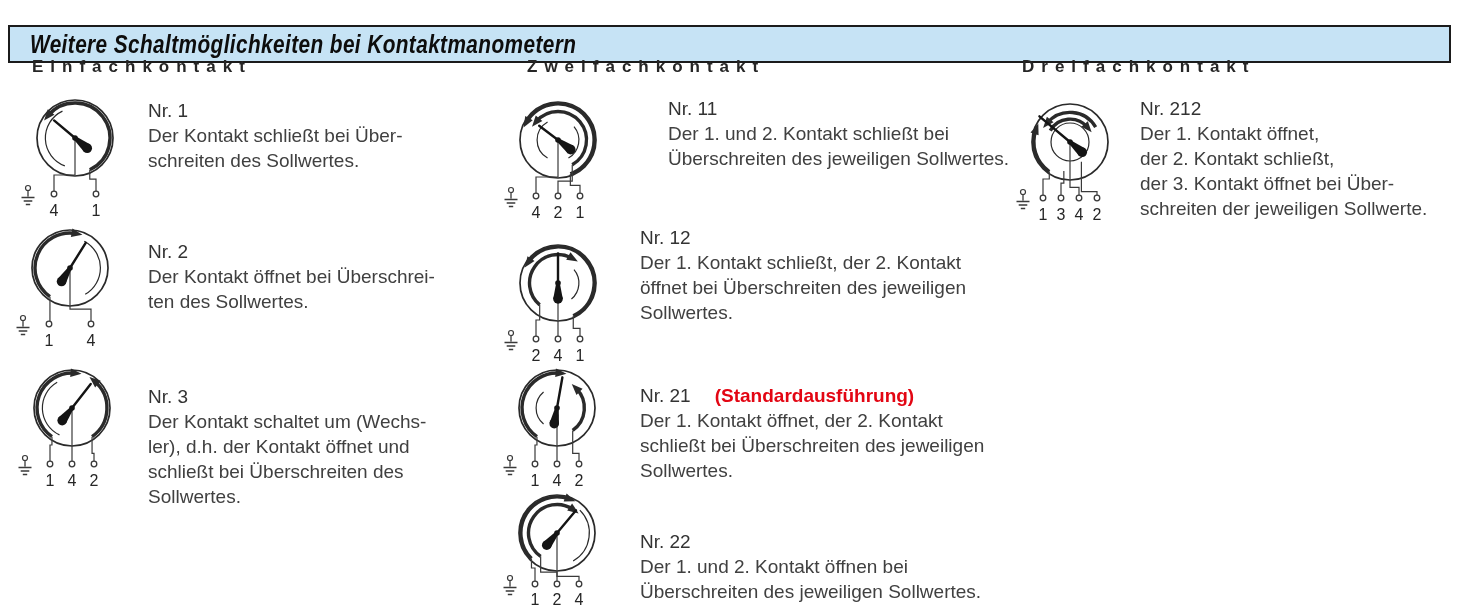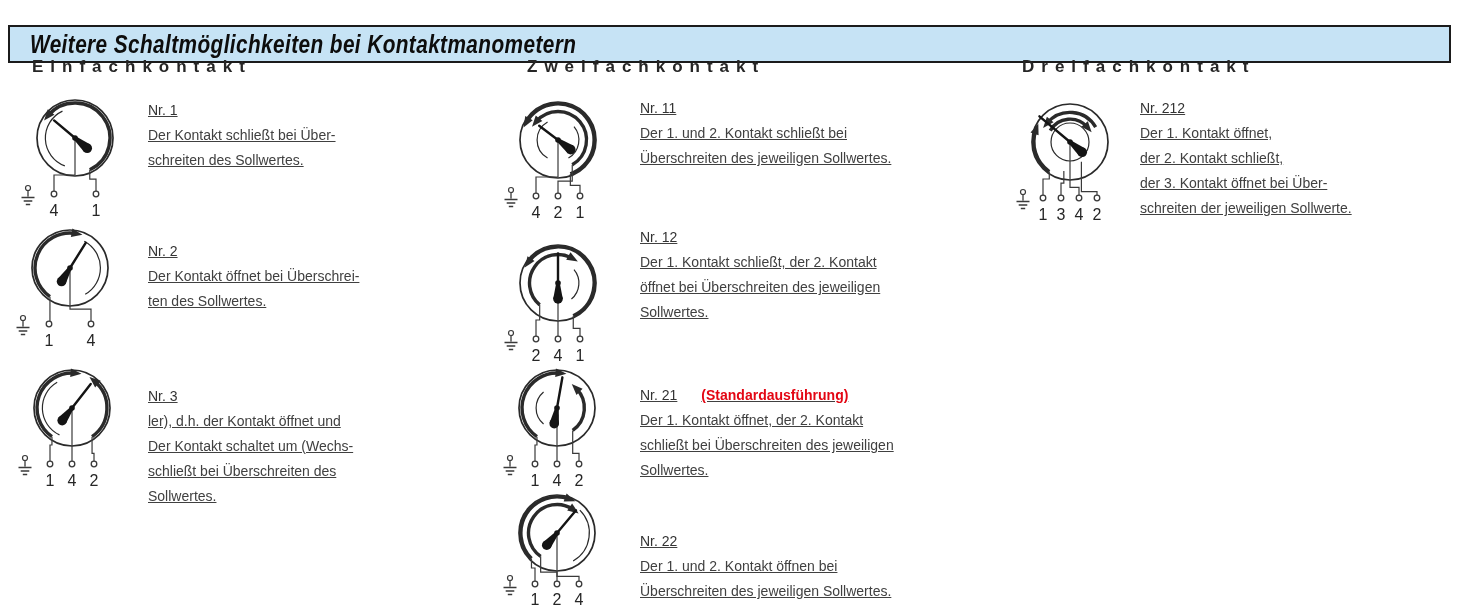--- a/index.html
+++ b/index.html
@@ -33,28 +33,28 @@
   svg.gauge{position:absolute;overflow:visible;}
   .g-nr1{left:10px;top:92px}
   .g-nr2{left:5px;top:222px}
   .g-nr3{left:7px;top:362px}
   .g-nr11{left:493px;top:94px}
   .g-nr12{left:493px;top:237px}
   .g-nr21{left:492px;top:362px}
   .g-nr22{left:492px;top:487px}
   .g-nr212{left:1005px;top:96px}
   
-  .item-text{position:absolute;font-size:14px;line-height:25px;white-space:nowrap;color:var(--text,#404040);text-decoration:underline;}
+  .item-text{position:absolute;font-size:19px;line-height:25px;white-space:nowrap;color:var(--text,#404040);}
   .item-text .label{color:#333;}
   .item-text .badge{color:var(--red,#e30613);font-weight:bold;}
   .item-text .badge:not(:empty){margin-left:24px;}
   .t-nr1{left:148px;top:98px}
   .t-nr2{left:148px;top:239px}
   .t-nr3{left:148px;top:384px}
-  .t-nr11{left:640px;top:96px}
+  .t-nr11{left:668px;top:96px}
   .t-nr12{left:640px;top:225px}
   .t-nr21{left:640px;top:383px}
   .t-nr22{left:640px;top:529px}
   .t-nr212{left:1140px;top:96px}
 </style>
 </head>
 <body style="--hdrbg: #c6e3f5; --hdrbd: #1b1b1b; --red: #e30613; --text: #404040;">
 
 <div class="title-bar">
   <span class="title">Weitere Schaltmöglichkeiten bei Kontaktmanometern</span>
@@ -130,22 +130,22 @@
     <text x="87" y="124" text-anchor="middle" font-size="16" fill="#262626">2</text>
     <circle cx="18" cy="96" r="2.5" fill="#fff" stroke="#3a3a3a" stroke-width="1.2"></circle>
     <path d="M 18 98.6 V 104.5 M 11.5 105.5 H 24.5 M 13.7 109 H 22.3 M 15.8 112.5 H 20.2" fill="none" stroke="#3a3a3a" stroke-width="1.3"></path>
     <line x1="65" y1="46" x2="83.71610884990001" y2="22.04447309035565" stroke="#141414" stroke-width="2.4" stroke-linecap="round"></line>
     <polygon points="63.58,44.89 51.39,55.62 58.96,61.53 66.42,47.11" fill="#141414"></polygon>
     <circle cx="55.1740428538025" cy="58.57665162756329" r="4.8" fill="#141414"></circle>
     <circle cx="65" cy="46" r="2.8" fill="#141414"></circle>
   </svg>
 <div class="item-text t-nr3">
   <div class="label"><span>Nr. 3</span><span class="badge"></span></div>
+  <div>Der Kontakt schaltet um (Wechs-</div>
   <div>ler), d.h. der Kontakt öffnet und</div>
-  <div>Der Kontakt schaltet um (Wechs-</div>
   <div>schließt bei Überschreiten des</div>
   <div>Sollwertes.</div>
 </div>
 
 <svg class="gauge g-nr11" width="130" height="132" viewBox="0 0 130 132">
     <circle cx="65" cy="46" r="38" fill="none" stroke="#2a2a2a" stroke-width="1.7"></circle>
     <path d="M 54.55 27.90 A 20.90 20.90 0 0 0 54.55 64.10" fill="none" stroke="#2a2a2a" stroke-width="1.2"></path>
     <path d="M 75.45 64.10 A 20.90 20.90 0 0 0 81.01 32.57" fill="none" stroke="#2a2a2a" stroke-width="1.2"></path>
     <path d="M 77.35 79.92 A 36.10 36.10 0 1 0 33.74 27.95" fill="none" stroke="#2a2a2a" stroke-width="3.4"></path>
     <polygon points="30.49,33.58 32.26,21.90 39.71,26.20" fill="#2a2a2a"></polygon>

